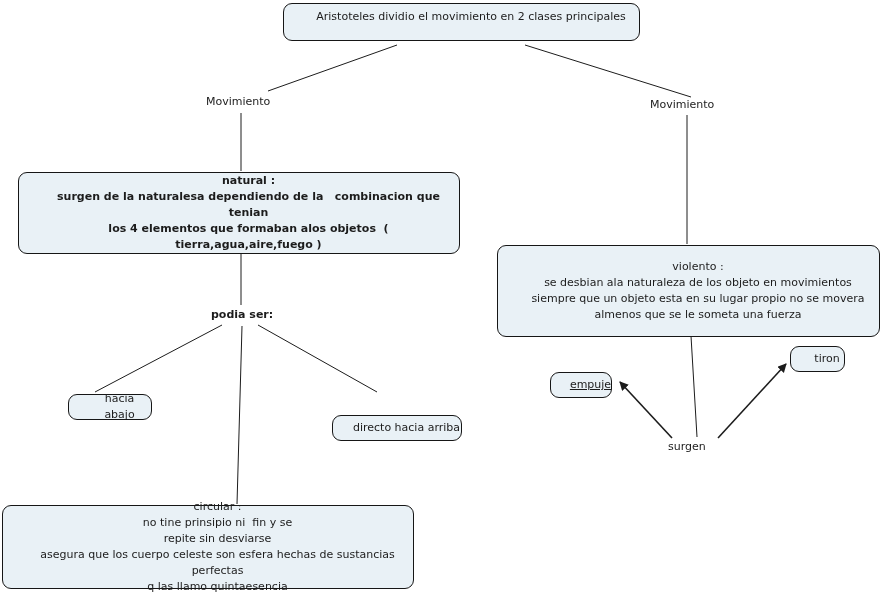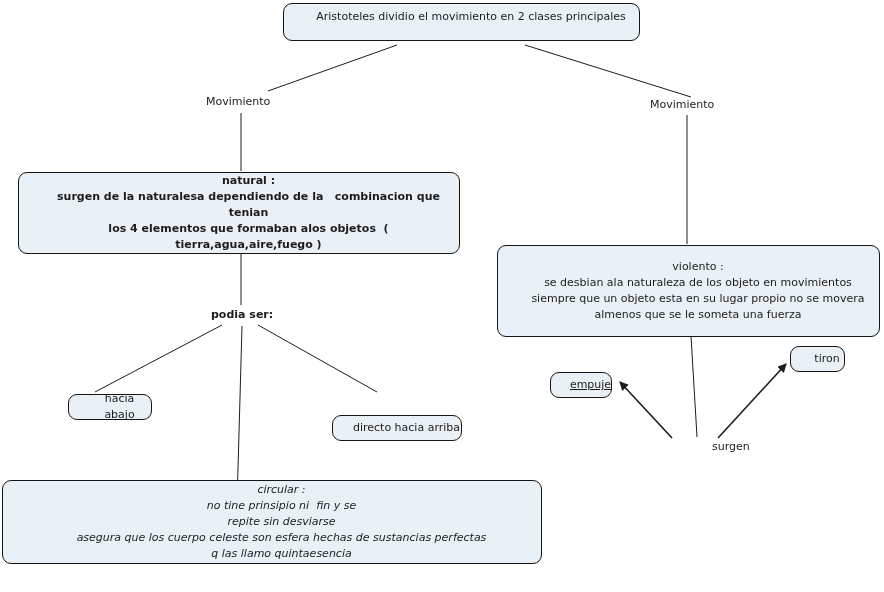--- a/index.html
+++ b/index.html
@@ -107,23 +107,23 @@
   </div>
 
   <div class="node box" style="left:550px; top:372px; width:62px; height:26px;text-decoration:underline;">
     <span class="txt">empuje</span>
   </div>
 
   <div class="node box" style="left:790px; top:346px; width:55px; height:26px;">
     <span class="txt">tiron</span>
   </div>
 
-  <div class="floating-label" style="left:712px; top:440px;">surgen</div>
+  <div class="floating-label" style="left:668px; top:440px;">surgen</div>
 
-  <div class="node box" style="left:2px; top:480px; width:540px; height:84px;font-style:italic;">
+  <div class="node box" style="left:2px; top:505px; width:412px; height:84px;">
     <span class="txt">circular :
 no tine prinsipio ni  fin y se
 repite sin desviarse
 asegura que los cuerpo celeste son esfera hechas de sustancias perfectas
 q las llamo quintaesencia</span>
   </div>
 
 </div>
 
 </body></html>

